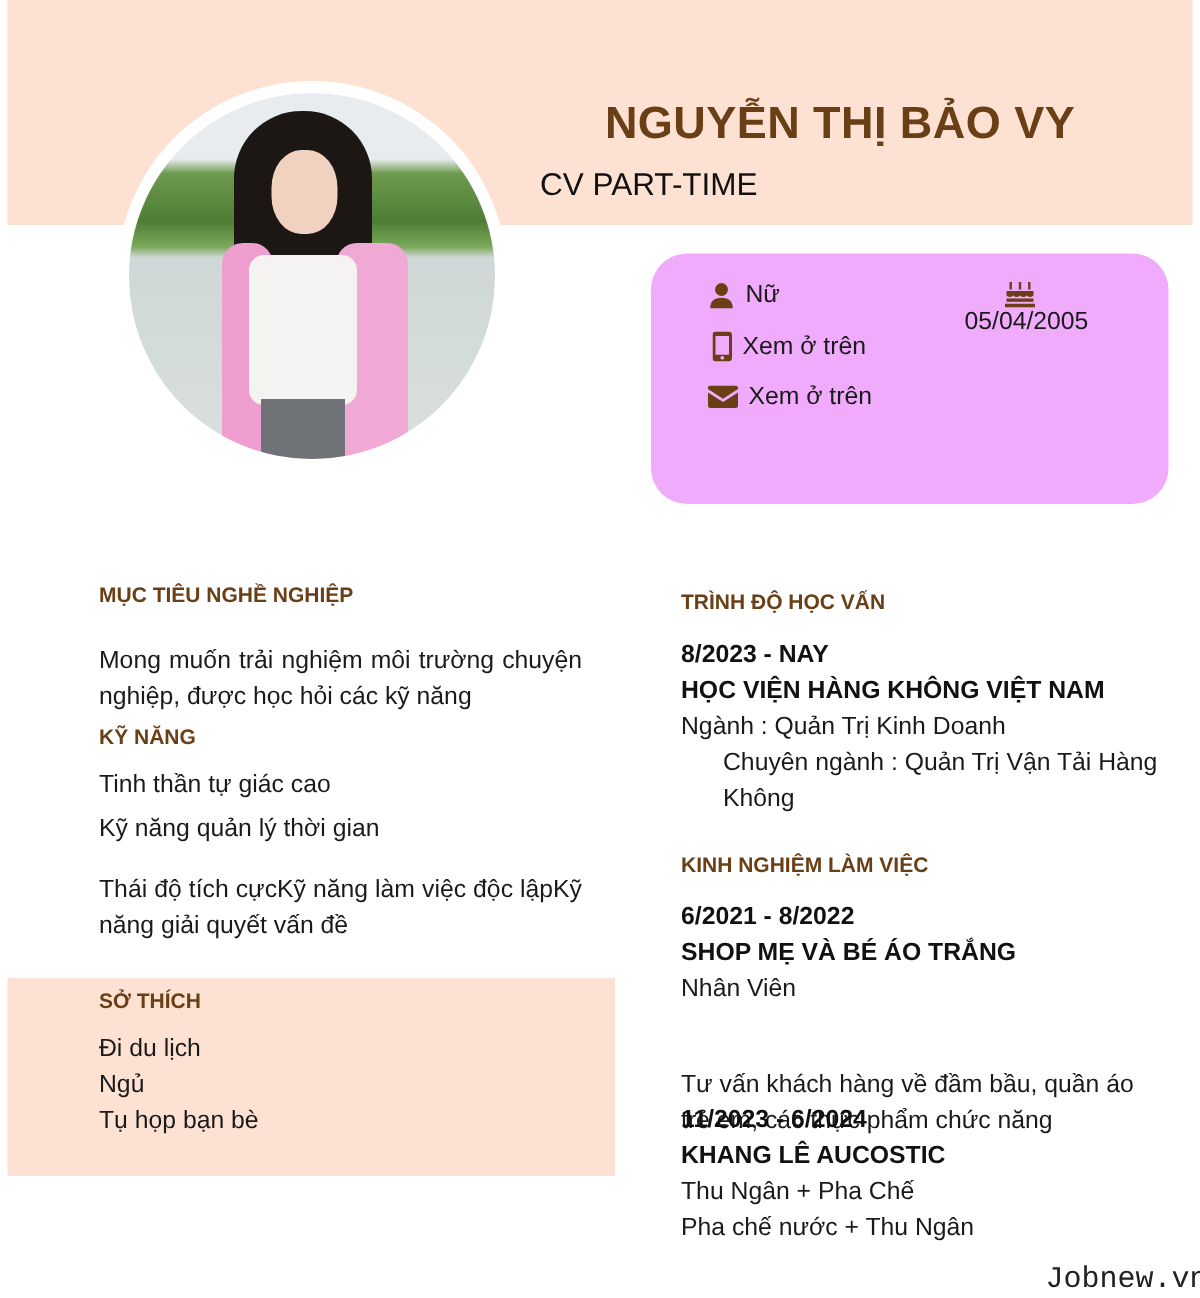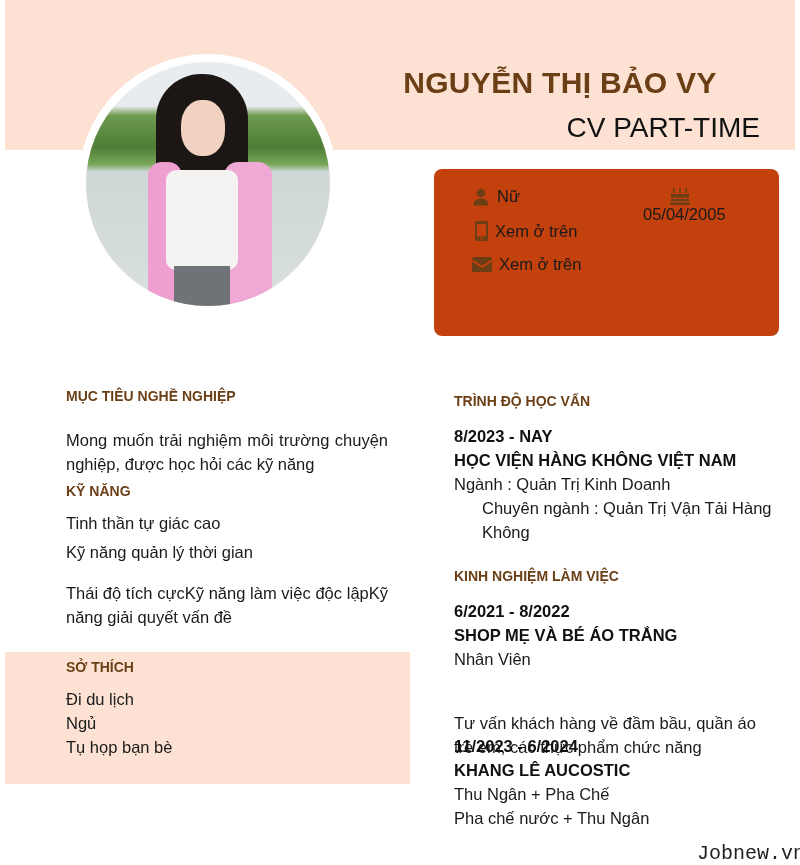--- a/index.html
+++ b/index.html
@@ -12,23 +12,23 @@
   .photo { position: absolute; left: 8px; top: 8px; width: 244px; height: 244px; border-radius: 50%; overflow: hidden;
            background: linear-gradient(180deg, #e9ecef 0%, #e9ecef 18%, #6d9a4e 22%, #4f7d36 35%, #7aa85a 42%, #cfd8d6 45%, #d9e0df 100%); }
   .photo .hair { position: absolute; left: 70px; top: 12px; width: 92px; height: 200px; background: #1c1714; border-radius: 45px 45px 30px 30px; }
   .photo .face { position: absolute; left: 95px; top: 38px; width: 44px; height: 56px; background: #f1d2c0; border-radius: 45%; }
   .photo .shirt { position: absolute; left: 80px; top: 108px; width: 72px; height: 100px; background: #f5f3f2; border-radius: 10px; }
   .photo .jacket-l { position: absolute; left: 62px; top: 100px; width: 34px; height: 150px; background: #ee9fcf; border-radius: 14px; }
   .photo .jacket-r { position: absolute; left: 138px; top: 100px; width: 48px; height: 150px; background: #f0a8d4; border-radius: 14px; }
   .photo .jeans { position: absolute; left: 88px; top: 204px; width: 56px; height: 50px; background: #6f7377; }
 
   .name { position: absolute; left: 360px; top: 66px; width: 400px; text-align: center; font-size: 30px; font-weight: bold; color: #6b3f16; letter-spacing: 0.3px; }
-  .subtitle { position: absolute; left: 360px; top: 112px; width: 400px; text-align: right; font-size: 28px; color: #111; }
+  .subtitle { position: absolute; left: 360px; top: 112px; width: 400px; text-align: left; font-size: 21px; color: #111; }
 
-  .contact-card { position: absolute; left: 434px; top: 169px; width: 345px; height: 167px; background: #c2410c; border-radius: 8px; }
+  .contact-card { position: absolute; left: 434px; top: 169px; width: 345px; height: 167px; background: #f0abfc; border-radius: 24px; }
   .c-row { position: absolute; display: flex; align-items: center; font-size: 16.5px; color: #1a1a1a; white-space: nowrap; }
   .c-row svg { fill: #6b3f16; flex: none; }
 
   .sec-title { position: absolute; font-size: 14px; font-weight: bold; color: #6b3f16; }
   .body-text { position: absolute; font-size: 16.5px; line-height: 24px; color: #1a1a1a; }
   .justify { text-align: justify; margin-top: 12px; }
   .bold-line { font-weight: bold; color: #111; }
 
   .hobby-box { position: absolute; left: 5px; top: 652px; width: 405px; height: 132px; background: #fde2d4; }
 

